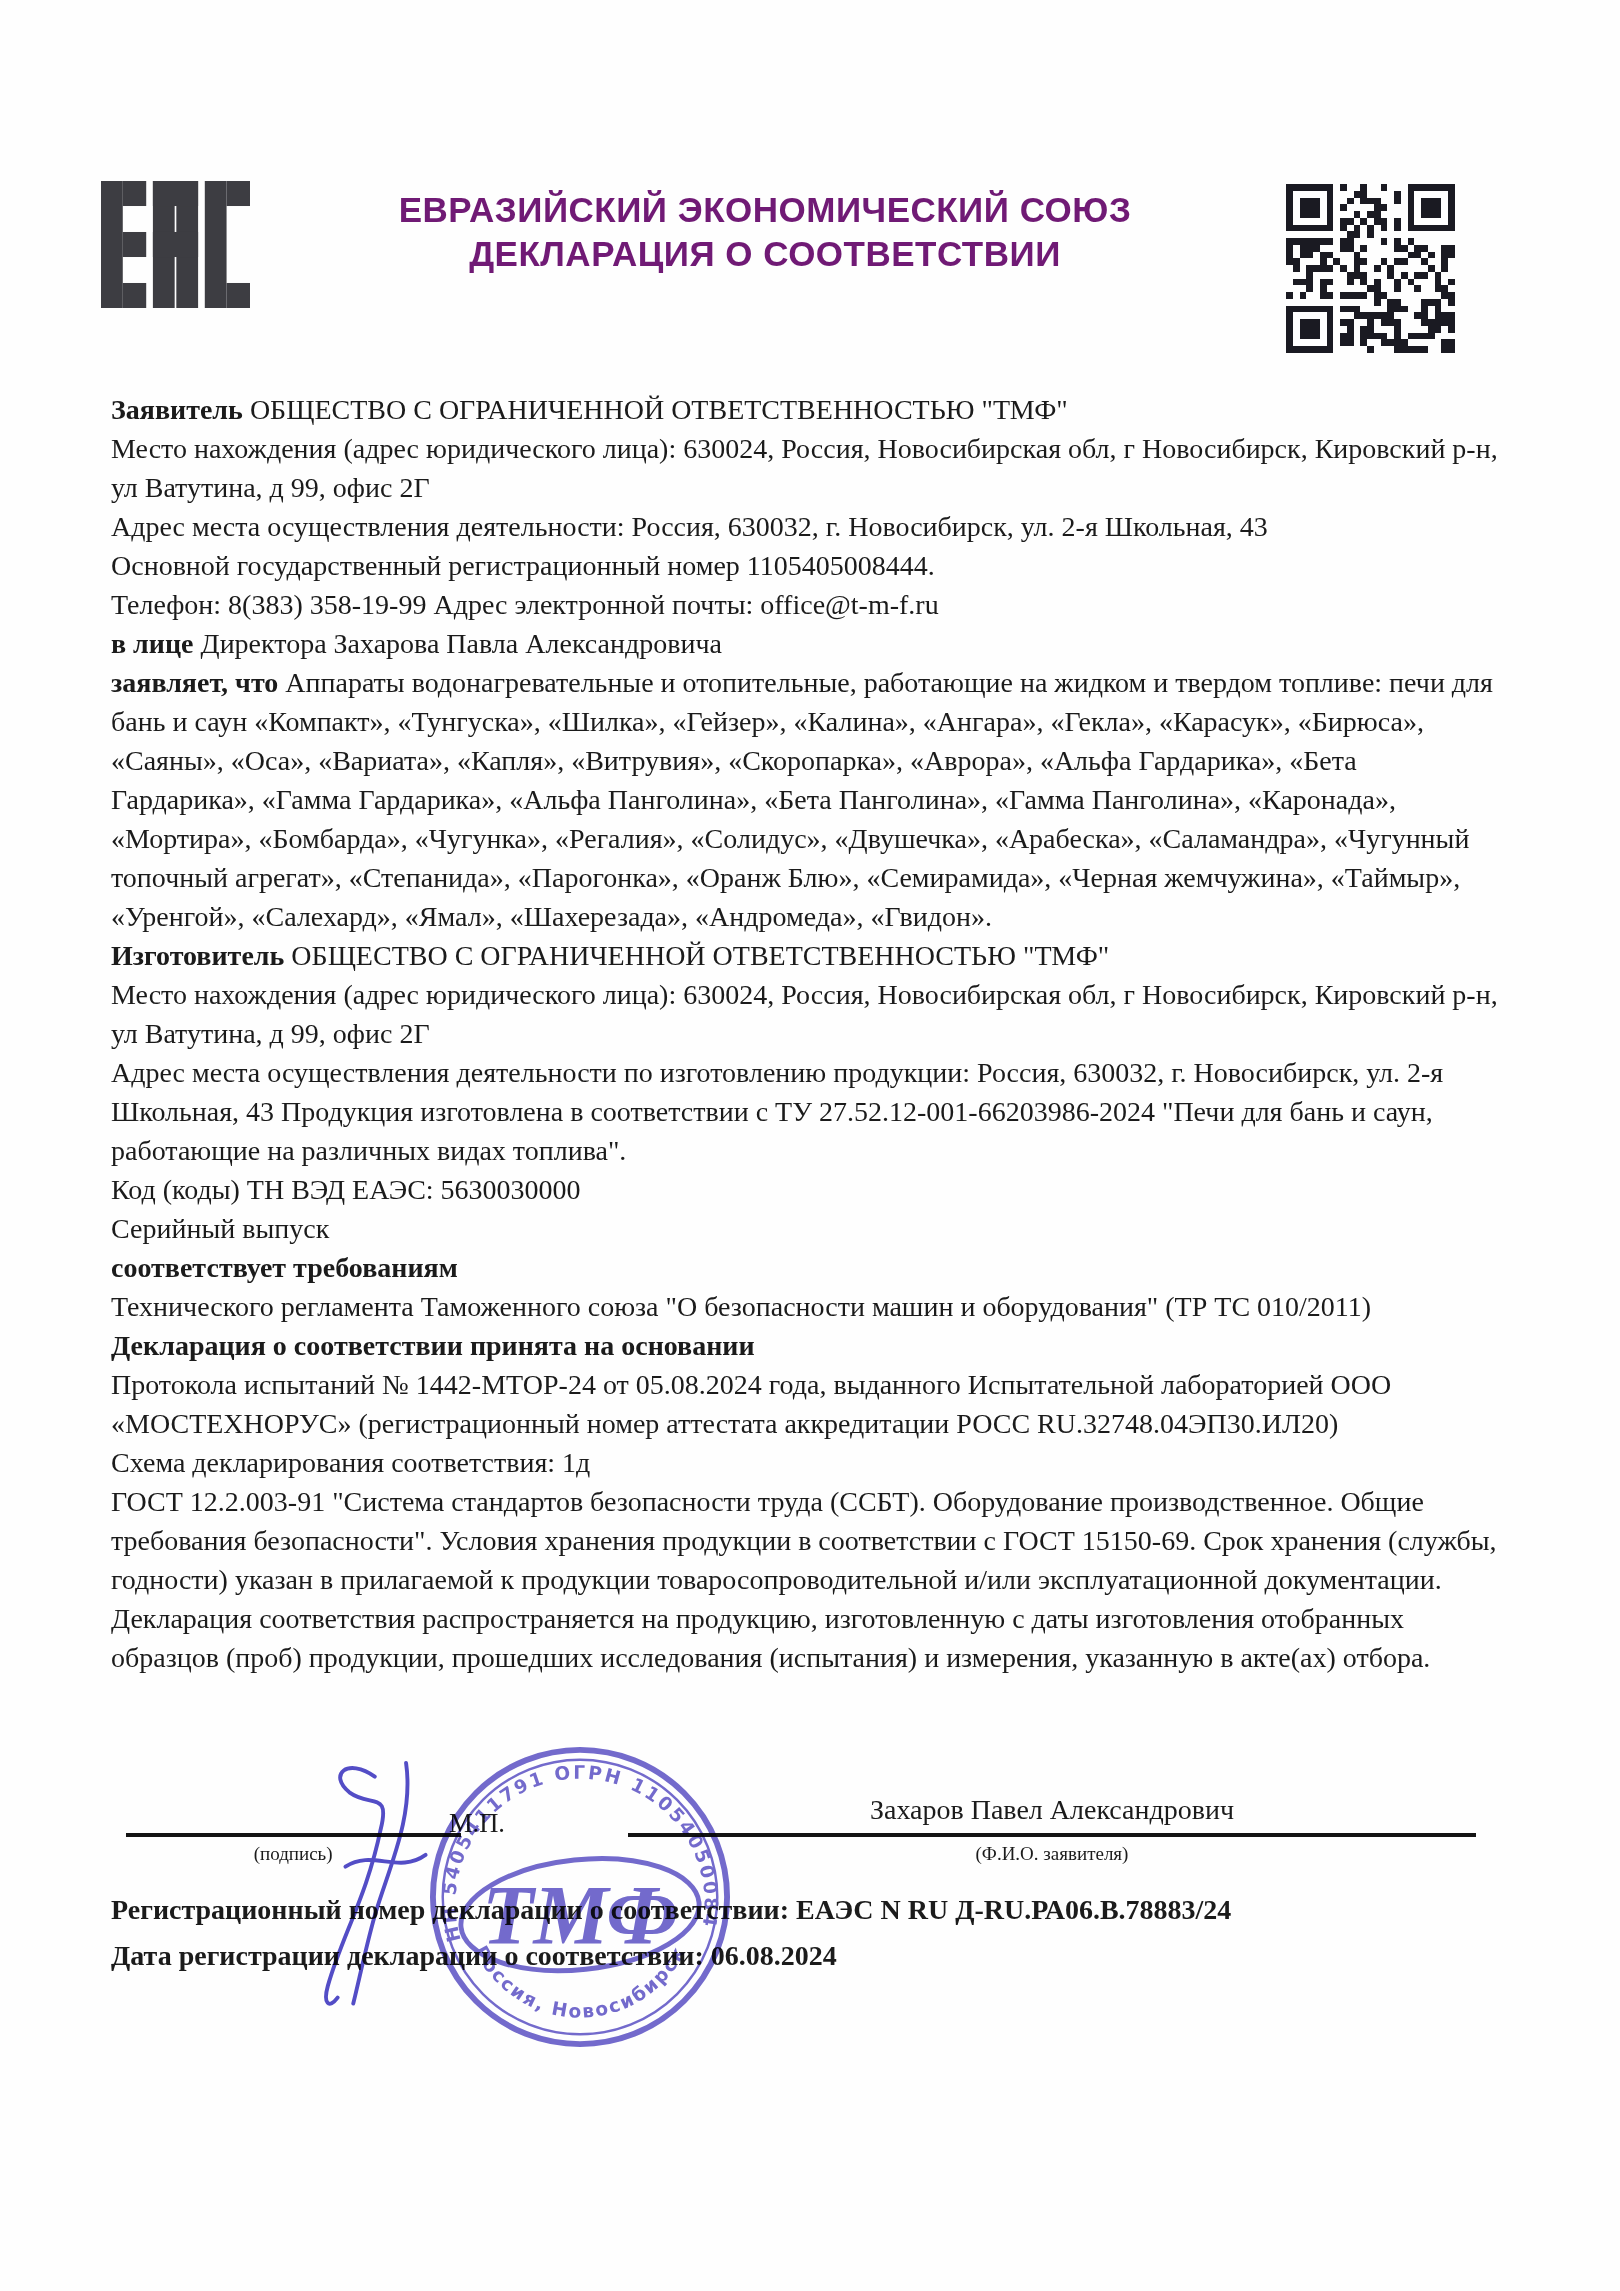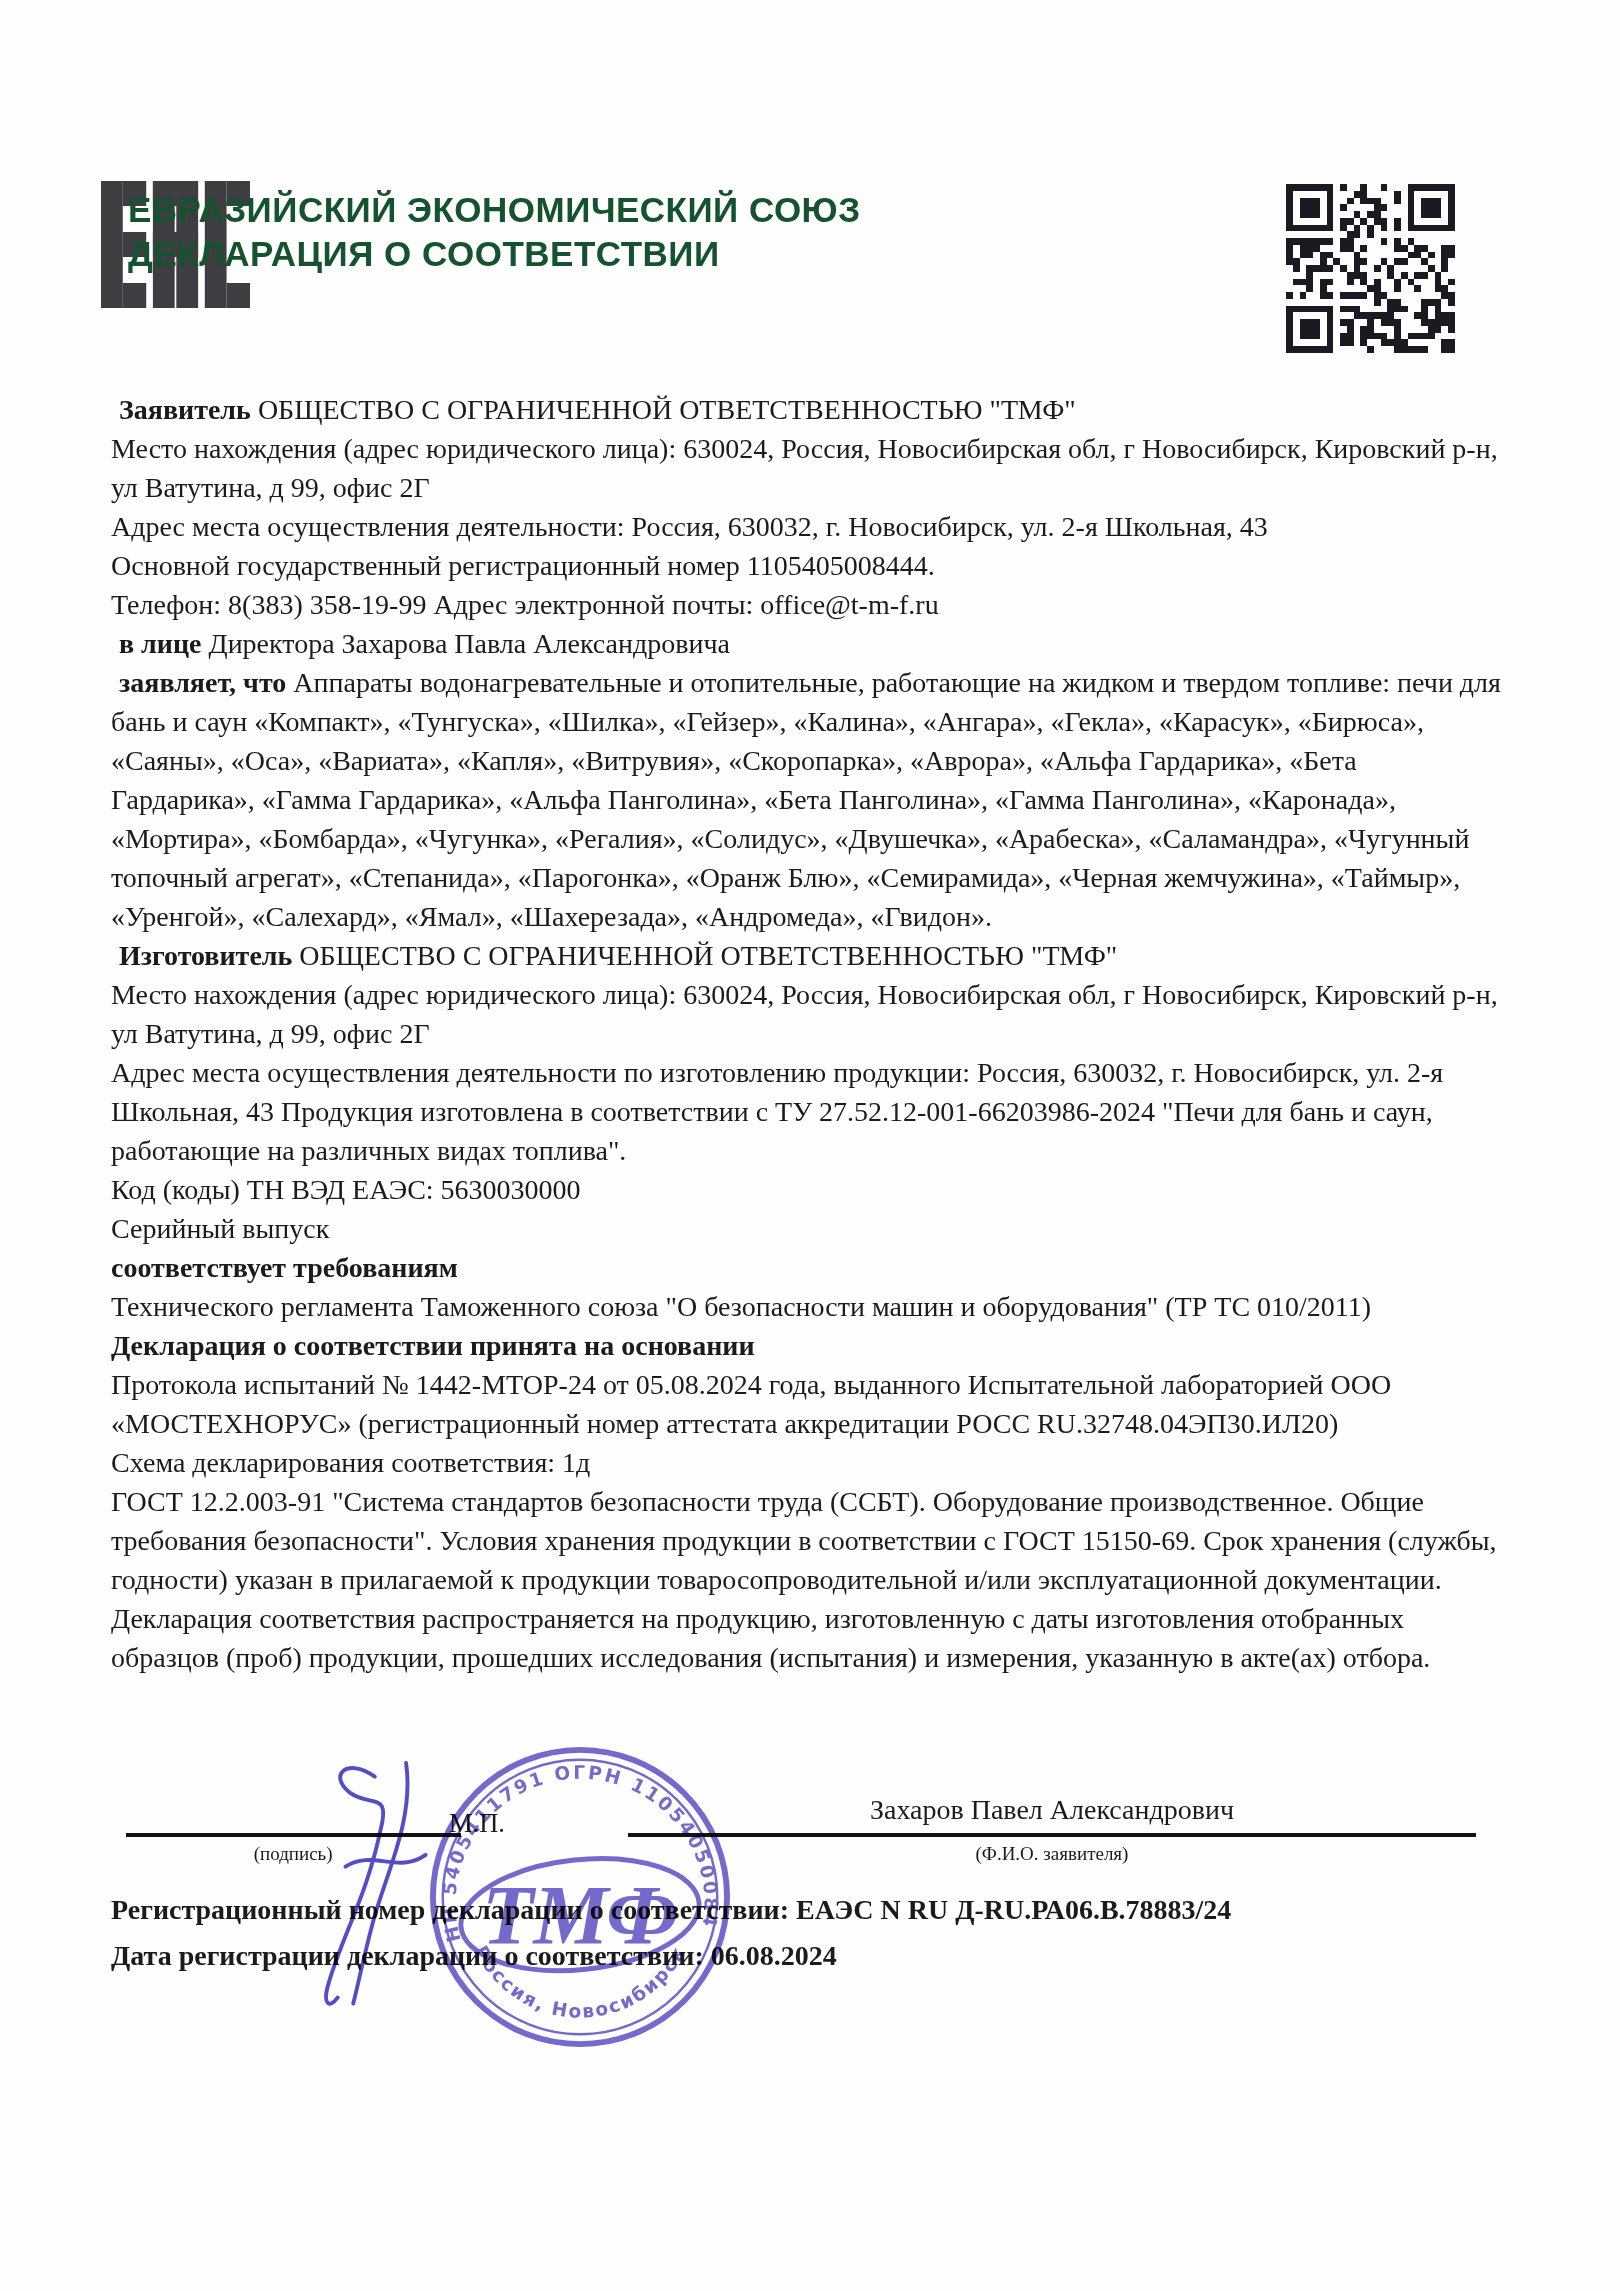--- a/index.html
+++ b/index.html
@@ -3,32 +3,32 @@
 <meta charset="utf-8">
 <style>
   html,body{margin:0;padding:0;background:#ffffff;}
   .page{
     position:relative;width:1620px;height:2292px;background:#fefefe;
     font-family:"Liberation Serif", serif;color:#1b1b1b;overflow:hidden;
   }
   
   .eac-logo{position:absolute;left:101px;top:181px;width:149px;height:127px;}
   .doc-title{
-    position:absolute;left:128px;top:188px;width:1274px;text-align:left;
+    position:absolute;left:128px;top:188px;width:1274px;text-align:center;
     font-family:"Liberation Sans", sans-serif;font-weight:bold;
-    font-size:35px;line-height:44px;letter-spacing:0.5px;color:#14532d;
+    font-size:35px;line-height:44px;letter-spacing:0.5px;color:#701a75;
   }
   .qr{position:absolute;left:1286px;top:184px;width:169px;height:169px;}
   
   .content{
     position:absolute;left:111px;top:390px;width:1396px;
     font-size:28px;line-height:39px;
   }
   .content p{margin:0;}
-  .b{font-weight:bold;margin-left:8px;}
+  .b{font-weight:bold;}
   .mt6{margin-top:5.9px;} .mt10{margin-top:9.8px;} .mt14{margin-top:13.7px;}
   .mt18{margin-top:17.6px;} .mt22{margin-top:21.6px;}
   
   .sig-row{position:absolute;left:111px;top:1794px;width:1396px;height:108px;font-size:28px;}
   .sig-name{position:absolute;left:517px;top:0;width:848px;text-align:center;}
   .mp{position:absolute;left:338px;top:13.7px;font-size:26.5px;}
   .sig-line{position:absolute;top:39px;height:3.9px;background:#141414;}
   .sig-line.left{left:14.7px;width:335px;}
   .sig-line.right{left:517px;width:848px;}
   .sig-label{position:absolute;top:49px;font-size:19px;text-align:center;}

